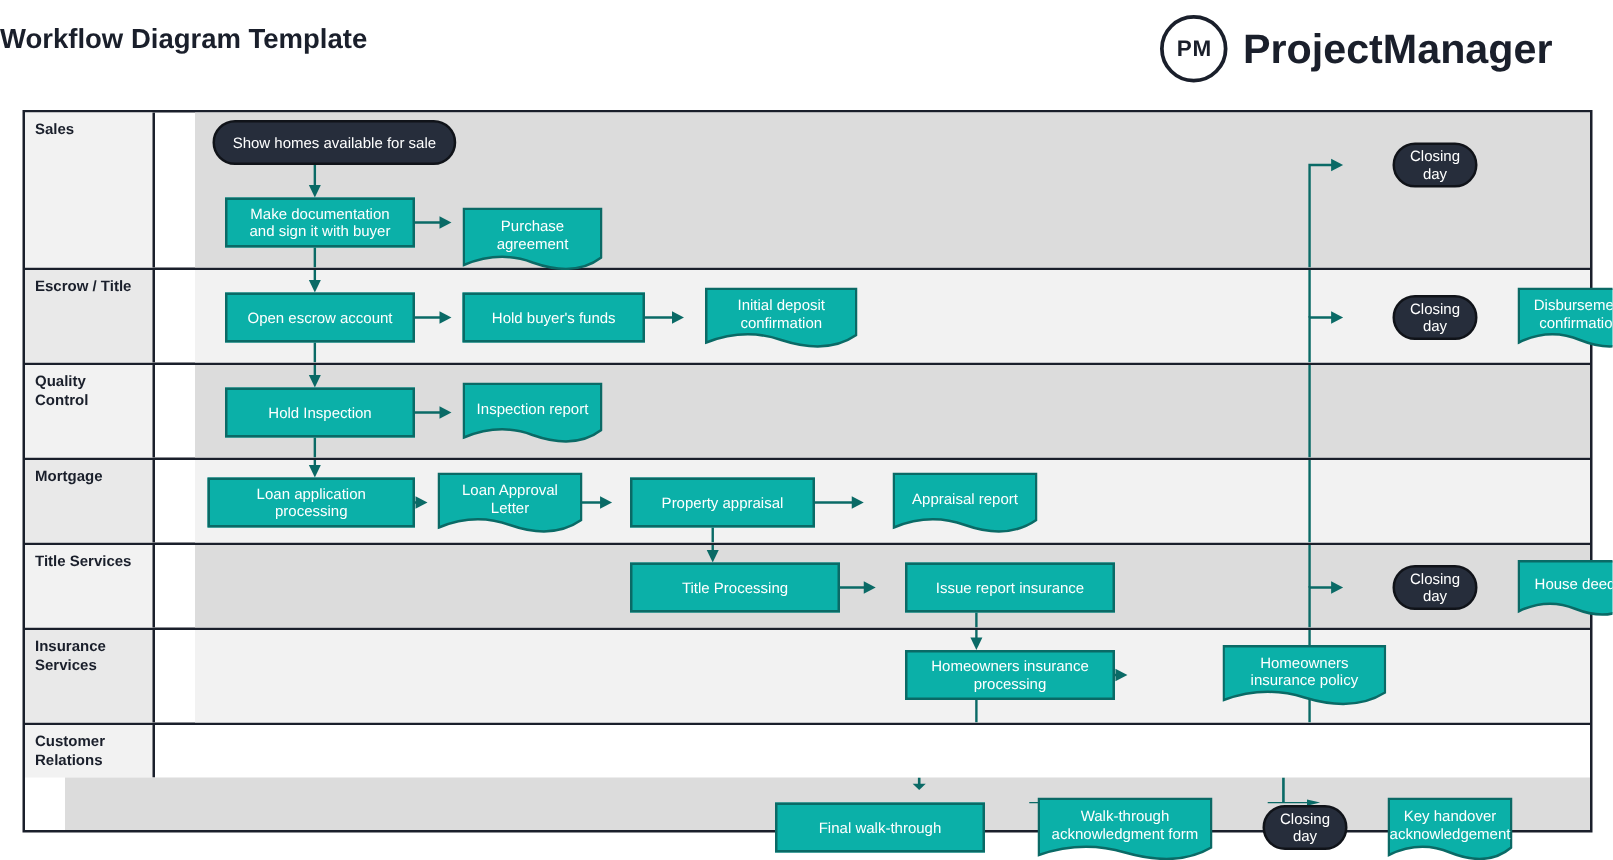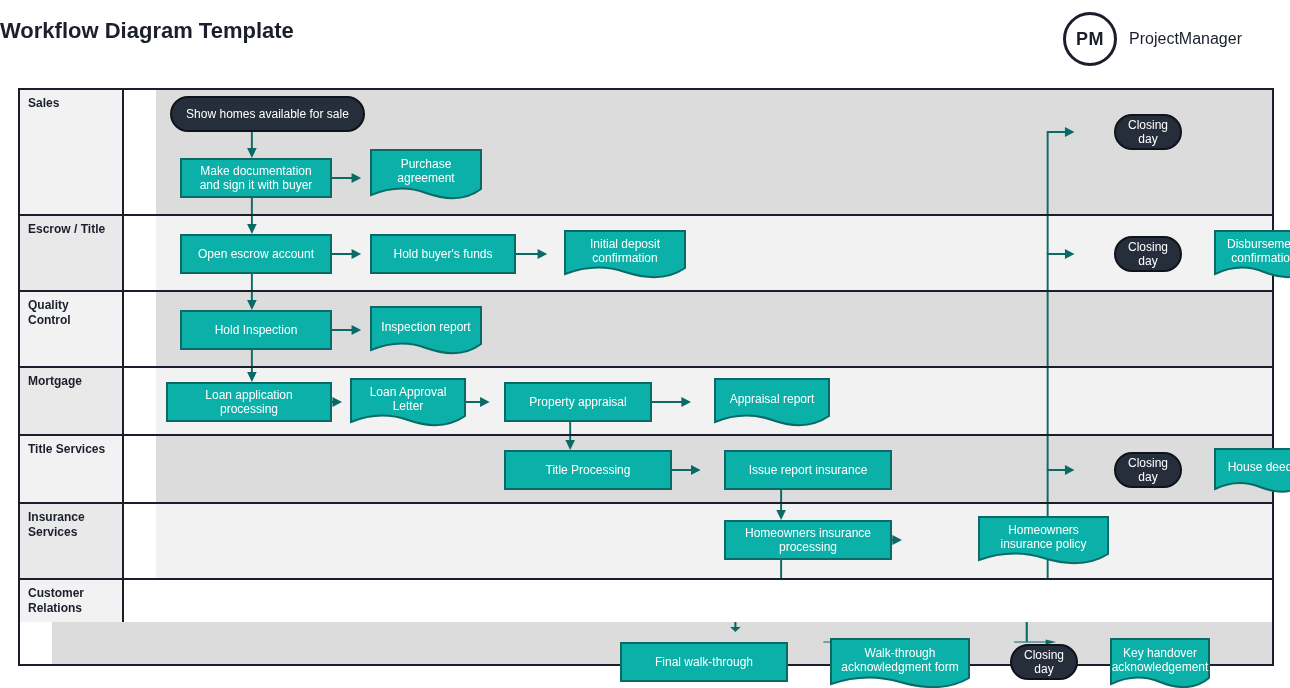--- a/index.html
+++ b/index.html
@@ -38,22 +38,22 @@
     border: 3px solid #1a1f2b;
     border-radius: 50%;
     display: flex;
     align-items: center;
     justify-content: center;
     font-weight: 800;
     font-size: 18px;
     letter-spacing: 0.5px;
   }
   .brand-text {
-    font-size: 16px;
-    font-weight: 400;
+    font-size: 33px;
+    font-weight: 700;
   }
 
   .grid {
     position: absolute;
     left: 18px;
     top: 88px;
     width: 1252px;
     border: 2px solid #1a1f2b;
   }
   .lane {
@@ -165,21 +165,21 @@
             <polygon class="arrow-head" points="214,88 204,83 204,93"></polygon>
 
           <path class="arrow-stroke" d="M100 108 L100 124"></path>
 
           <path class="arrow-stroke" d="M930 124 L930 42 L950 42"></path>
             <polygon class="arrow-head" points="958,42 948,37 948,47"></polygon>
         </svg>
         <div class="node terminator" style="left:14px; top:6px; width:195px">Show homes available for sale</div>
         <div class="node process" style="left:24px; top:68px; width:152px">Make documentation and sign it with buyer</div>
 
-        <div class="doc-wrap" style="left:214px; top:59px; width:112px; height:52px">
+        <div class="doc-wrap" style="left:214px; top:76px; width:112px; height:52px">
           <svg class="doc" viewBox="0 0 112 52" preserveAspectRatio="none">
             <path d="M1 1 H111 V40 Q90 56 56 44 Q30 34 1 46 Z" fill="#0bb0a8" stroke="#0a6a66" stroke-width="2"></path>
           </svg>
           <div class="doc-label">Purchase agreement</div>
         </div>
         <div class="node terminator" style="left:958px; top:24px; width:68px">Closing day</div>
       </div>
     </div>
 
     <div class="lane" style="height:74px">

